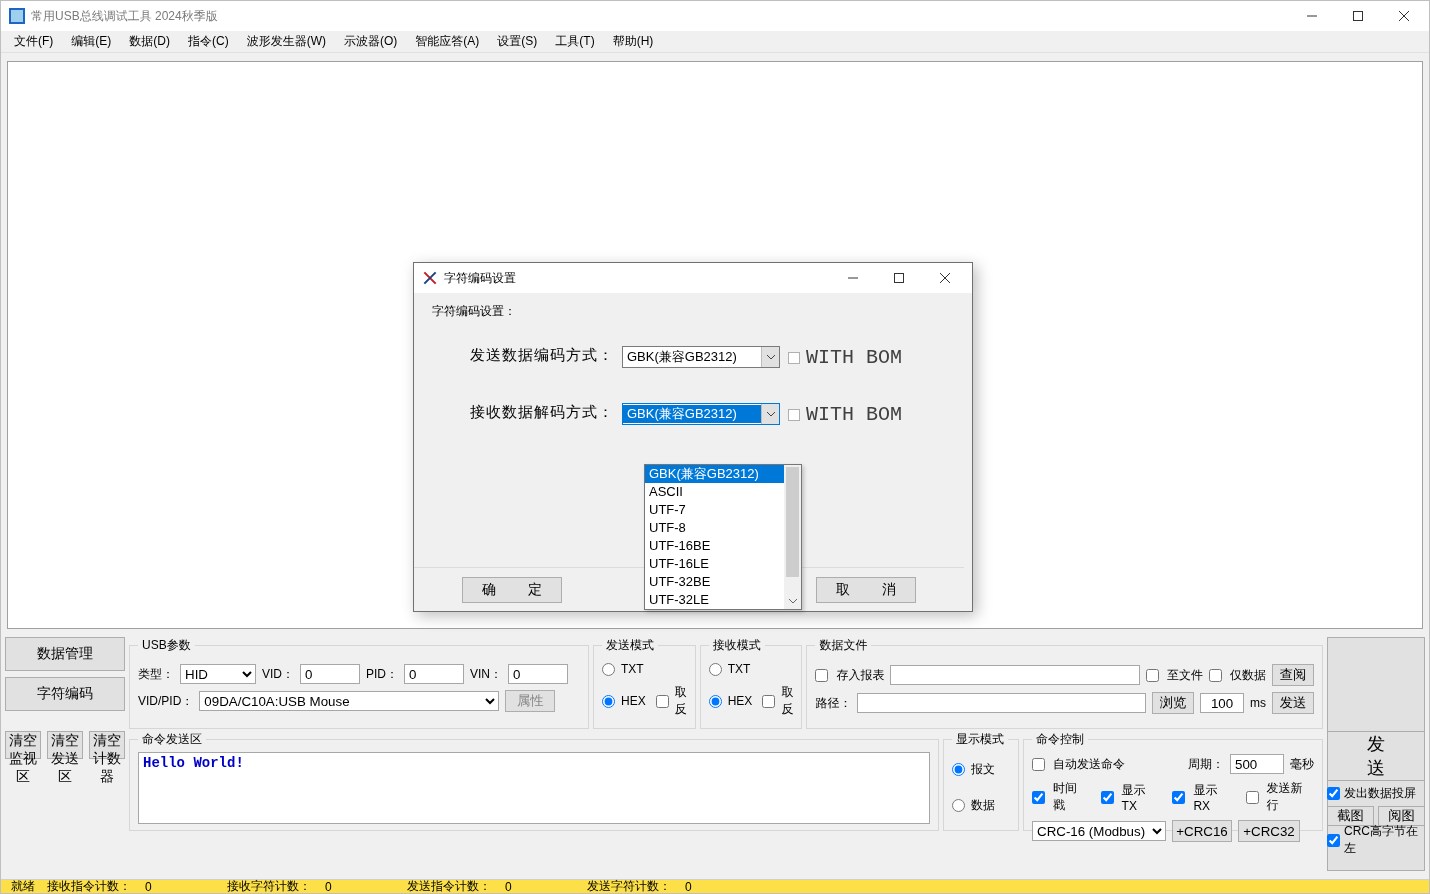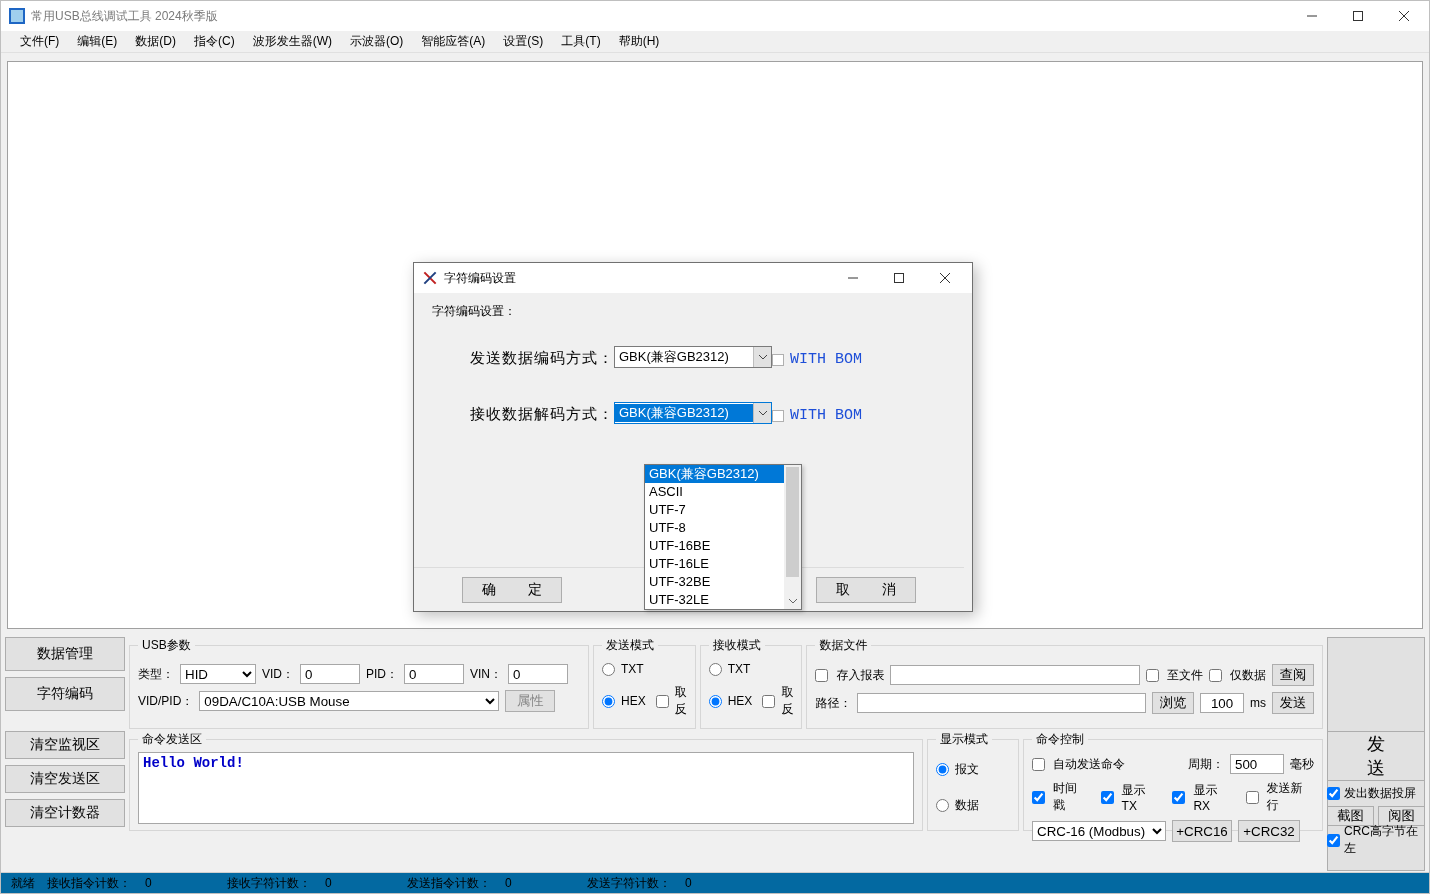--- a/index.html
+++ b/index.html
@@ -8,21 +8,21 @@
 
 .main-window { width:1430px; height:894px; background:#f0f0f0; position:relative; border:1px solid #bfbfbf; overflow:hidden; }
 .titlebar { height:30px; background:#fff; display:flex; align-items:center; padding:0 2px; color:#7a7a7a; }
 .titlebar .app-icon { width:16px; height:16px; background:#1e66c4; margin:0 6px 0 6px; position:relative; }
 .titlebar .app-icon::after { content:""; position:absolute; left:2px; right:2px; top:2px; bottom:2px; background:#9fcfee; }
 .titlebar .title-text { flex:0 0 auto; }
 .titlebar-spacer { flex:1; }
 .winbtn { width:46px; height:30px; display:flex; align-items:center; justify-content:center; color:#5a5a5a; }
 .winbtn svg { width:10px; height:10px; }
 
-.menubar { height:22px; background:#f0f0f0; display:flex; align-items:center; padding:0 10px; border-bottom:1px solid #e0e0e0; }
+.menubar { height:22px; background:#f0f0f0; display:flex; align-items:center; padding:0 4px; border-bottom:1px solid #e0e0e0; }
 .menubar .menu { padding:2px 9px; color:#000; }
 
 .work-area { position:absolute; left:6px; right:6px; top:60px; height:568px; background:#fff; border:1px solid #a0a0a0; }
 
 
 .panels { position:absolute; left:4px; right:4px; top:636px; bottom:22px; display:flex; gap:4px; }
 .col-left { width:120px; display:flex; flex-direction:column; gap:6px; }
 .btn { background:#e1e1e1; border:1px solid #adadad; text-align:center; padding:0; cursor:default; font-family:inherit; }
 .btn.big { height:34px; font-size:14px; }
 .btn:disabled { color:#888; }
@@ -38,52 +38,52 @@
 
 .small-group { height:92px; }
 .radio-row { display:flex; align-items:center; gap:4px; height:22px; }
 input[type=radio],input[type=checkbox] { margin:0 2px 0 0; vertical-align:middle; }
 
 .datafile-group { flex:1; height:92px; }
 .connect-col { width:98px; display:flex; }
 .btn.connect { flex:1; font-size:24px; letter-spacing:10px; padding-left:10px; background:#e1e1e1; }
 
 .lower-row { position:absolute; left:4px; right:4px; top:730px; height:100px; display:flex; gap:4px; }
-.lower-row .col-left { width:120px; display:flex; flex-direction:column; gap:6px; }
+.lower-row .col-left { width:120px; display:flex; flex-direction:row; gap:6px; }
 .send-area-group { flex:1; }
 .send-textarea { width:100%; height:72px; border:1px solid #a7a7a7; background:#fff; font-family:"Consolas","Courier New",monospace; font-size:14px; color:#0000c8; font-weight:bold; padding:2px 4px; resize:none; }
-.dispmode-group { width:92px; }
+.dispmode-group { width:76px; }
 .cmdctrl-group { width:300px; }
 .send-right-col { width:98px; display:flex; flex-direction:column; gap:4px; }
 .btn.send { flex:0 0 34px; font-size:18px; letter-spacing:14px; padding-left:14px; }
 .chk-row { display:flex; align-items:center; gap:2px; height:20px; }
 
-.statusbar { position:absolute; left:0; right:0; bottom:0; height:21px; background:#0369a1; border-top:1px solid #d0d0d0; display:flex; align-items:center; font-size:12px; padding:0 6px; gap:4px; }
+.statusbar { position:absolute; left:0; right:0; bottom:0; height:14px; background:#fde047; border-top:1px solid #d0d0d0; display:flex; align-items:center; font-size:12px; padding:0 6px; gap:4px; }
 .statusbar .cell { padding:0 4px; }
 .statusbar .val { min-width:60px; padding:0 6px; }
 
 
 .dialog { position:absolute; left:412px; top:261px; width:560px; height:350px; background:#f0f0f0; border:1px solid #707070; box-shadow:4px 4px 14px rgba(0,0,0,0.25); }
 .dlg-title { height:30px; background:#fff; display:flex; align-items:center; padding:0 4px; }
 .dlg-title .dlg-icon { width:16px; height:16px; margin:0 6px 0 4px; position:relative; }
 .dlg-title .dlg-icon::before { content:""; position:absolute; left:0; top:7px; width:16px; height:2px; background:#c02020; transform:rotate(45deg);}
 .dlg-title .dlg-icon::after { content:""; position:absolute; left:0; top:7px; width:16px; height:2px; background:#204080; transform:rotate(-45deg);}
 .dlg-title .t { flex:0 0 auto; }
 .dlg-title .sp { flex:1; }
 .dlg-title .wbtn { width:46px; height:30px; display:flex; align-items:center; justify-content:center; }
 .dlg-body { padding:10px 16px; }
 .dlg-label { margin:0 0 26px 2px; }
-.enc-row { display:flex; align-items:flex-end; gap:0; margin:20px 0 34px 40px; }
+.enc-row { display:flex; align-items:flex-start; gap:8px; margin:20px 0 34px 40px; }
 .enc-row .lbl { font-size:15px; letter-spacing:1px; font-family:"SimSun",serif; }
 .combo { width:158px; height:22px; border:1px solid #7a7a7a; background:#fff; display:flex; align-items:center; position:relative; }
 .combo.open { border-color:#0078d7; }
 .combo .cv { flex:1; padding:0 4px; font-size:13px; overflow:hidden; white-space:nowrap; }
 .combo .arrow { width:18px; height:100%; display:flex; align-items:center; justify-content:center; background:#e1e1e1; border-left:1px solid #bdbdbd; }
 .combo.open .cv { background:#0078d7; color:#fff; }
-.bom { font-family:"Consolas","Courier New",monospace; font-size:15px; color:#1d4ed8; display:flex; align-items:center; gap:6px; }
+.bom { font-family:"Consolas","Courier New",monospace; font-size:20px; color:#404040; display:flex; align-items:center; gap:6px; }
 .bom .cb { width:12px; height:12px; border:1px solid #b0b0b0; background:#fff; }
 
 .dlg-buttons { position:absolute; left:0; right:8px; bottom:0; height:44px; background:#f0f0f0; border-top:1px solid #dcdcdc; display:flex; align-items:center; justify-content:space-between; padding:0 48px; }
 .dlg-buttons .btn { width:100px; height:26px; font-size:14px; letter-spacing:14px; padding-left:14px; }
 
 
 .dropdown { position:absolute; left:230px; top:201px; width:158px; background:#fff; border:1px solid #767676; box-shadow:2px 2px 4px rgba(0,0,0,0.2); }
 .dropdown .dd-inner { max-height:148px; overflow:hidden; position:relative; padding-right:17px; }
 .dropdown .opt { padding:0 4px; font-size:13px; line-height:18px; height:18px; font-family:Arial,"SimSun",sans-serif; }
 .dropdown .opt.sel { background:#0078d7; color:#fff; }

